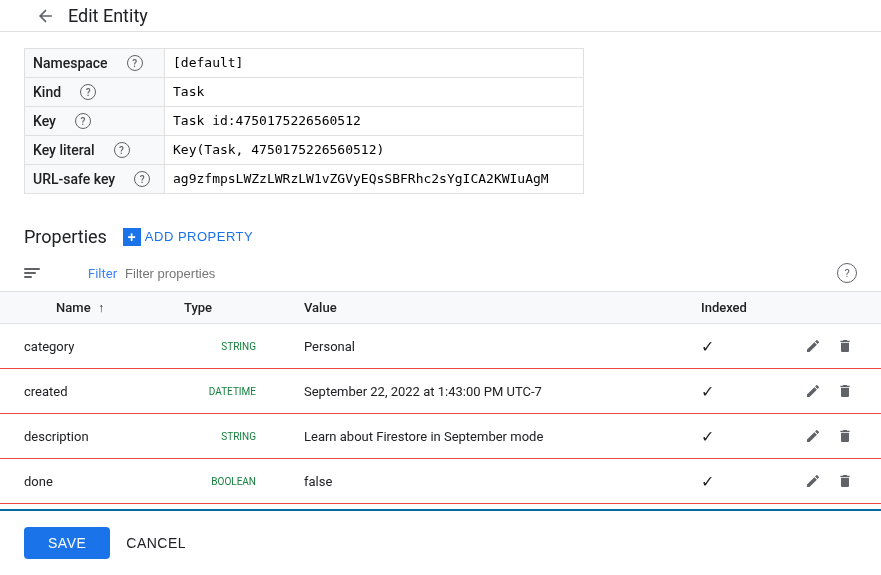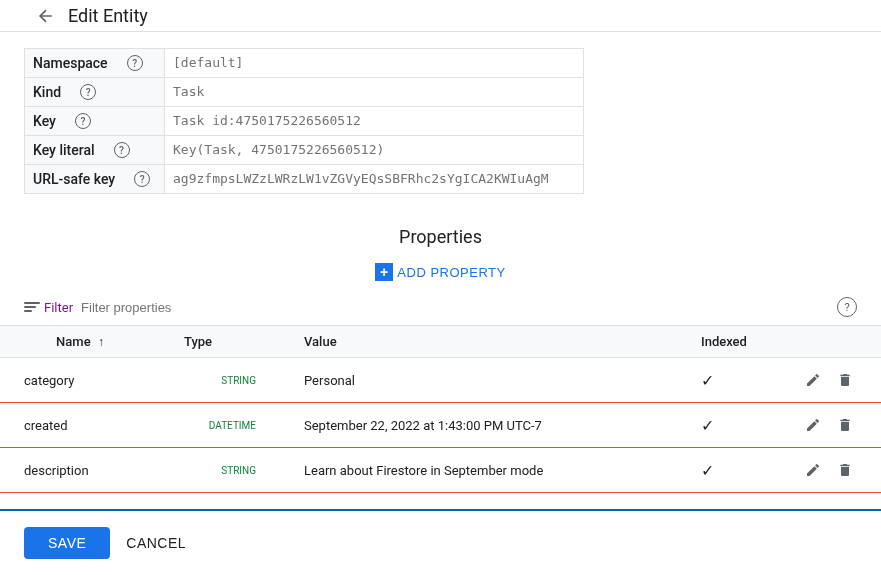--- a/index.html
+++ b/index.html
@@ -50,21 +50,21 @@
       border: 1px solid #e0e0e0;
     }
     .info-table td:first-child {
       font-weight: 500;
       color: #202124;
       white-space: nowrap;
       width: 140px;
       background: #f8f9fa;
     }
     .info-table td:last-child {
-      color: #737373;
+      color: #000000;
       font-family: monospace;
       font-size: 13px;
     }
     .label-with-help {
       display: flex;
       align-items: center;
       gap: 19px;
     }
     .help-icon {
       display: inline-flex;
@@ -79,21 +79,20 @@
       font-style: normal;
       cursor: pointer;
     }
 
     
     .properties-header {
       display: flex;
       align-items: center;
       padding: 16px 24px 8px;
       gap: 16px;
-      flex-direction: column;
     }
     .properties-title {
       font-size: 18px;
       font-weight: 400;
     }
     .add-property-btn {
       display: flex;
       align-items: center;
       gap: 4px;
       background: none;
@@ -137,21 +136,22 @@
       flex-direction: column;
       gap: 2px;
     }
     .filter-line {
       background: #5f6368;
       height: 2px;
       border-radius: 1px;
     }
     .filter-label {
       font-size: 13px;
-      color: #701a75;
+      color: #3b82f6;
+      margin-left: 44px;
     }
     .filter-input {
       flex: 1;
       border: none;
       outline: none;
       font-size: 13px;
       color: #202124;
       background: transparent;
     }
     .filter-help {
@@ -437,20 +437,42 @@
           </button>
           <button class="action-btn">
             <svg width="16" height="16" viewBox="0 0 24 24" fill="#5f6368">
                 <path d="M6 19c0 1.1.9 2 2 2h8c1.1 0 2-.9 2-2V7H6v12zM19 4h-3.5l-1-1h-5l-1 1H5v2h14V4z"></path>
               </svg>
           </button>
         </div>
       </td>
     </tr>
       <tr>
+      <td>done</td>
+      <td>BOOLEAN</td>
+      <td>false</td>
+      <td>
+        <span class="checkmark">✓</span>
+      </td>
+      <td>
+        <div class="row-actions">
+          <button class="action-btn">
+            <svg width="16" height="16" viewBox="0 0 24 24" fill="#5f6368">
+                <path d="M3 17.25V21h3.75L17.81 9.94l-3.75-3.75L3 17.25zM20.71 7.04a1 1 0 000-1.41l-2.34-2.34a1 1 0 00-1.41 0l-1.83 1.83 3.75 3.75 1.83-1.83z"></path>
+              </svg>
+          </button>
+          <button class="action-btn">
+            <svg width="16" height="16" viewBox="0 0 24 24" fill="#5f6368">
+                <path d="M6 19c0 1.1.9 2 2 2h8c1.1 0 2-.9 2-2V7H6v12zM19 4h-3.5l-1-1h-5l-1 1H5v2h14V4z"></path>
+              </svg>
+          </button>
+        </div>
+      </td>
+    </tr>
+      <tr>
       <td>estimate</td>
       <td>ENTITY</td>
       <td>{"days":"5"}</td>
       <td>
         <span class="checkmark">✓</span>
       </td>
       <td>
         <div class="row-actions">
           <button class="action-btn">
             <svg width="16" height="16" viewBox="0 0 24 24" fill="#5f6368">

